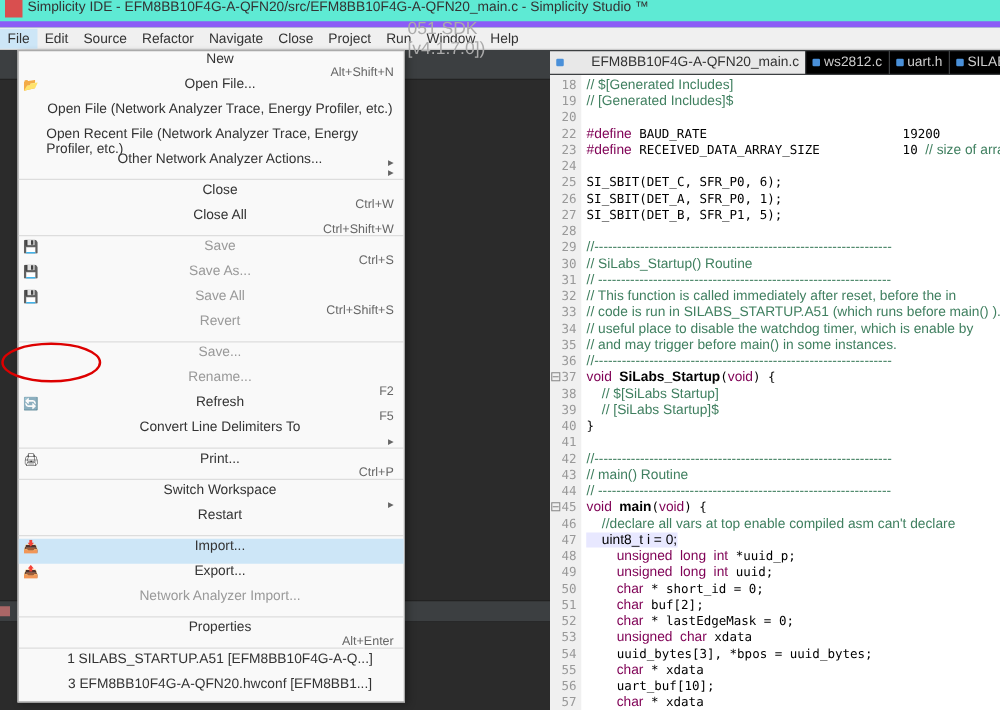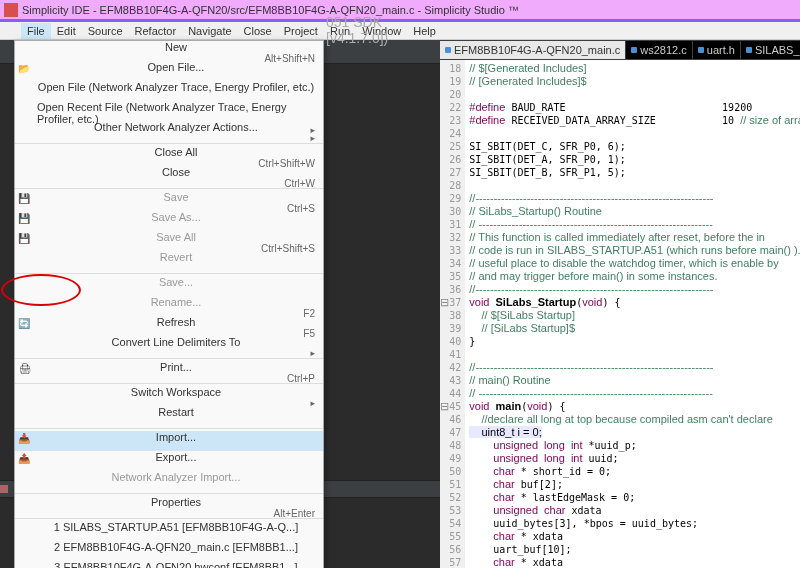--- a/index.html
+++ b/index.html
@@ -1,41 +1,41 @@
 <!DOCTYPE html>
 <html><head>
 <meta charset="utf-8">
 <style>
 * { margin: 0; padding: 0; box-sizing: border-box; font-family: "Segoe UI", Tahoma, sans-serif; font-size: 11px; }
 body { background: #3c3f41; width: 800px; height: 568px; overflow: hidden; position: relative; }
-.title-bar { background: #f0abfc; height: 22px; display: flex; align-items: center; padding-left: 4px; border-bottom: 3px solid #8b5cf6; }
+.title-bar { background: #5eead4; height: 22px; display: flex; padding-left: 4px; border-bottom: 5px solid #8b5cf6; }
 .title-bar .icon { width: 14px; height: 14px; background: #d94f4f; margin-right: 4px; }
 .title-bar .title { font-size: 11px; color: #333; }
-.menu-bar { background: #f0f0f0; height: 18px; display: flex; align-items: center; border-bottom: 1px solid #ccc; padding-left: 21px; }
+.menu-bar { background: #f0f0f0; height: 18px; display: flex; align-items: center; border-bottom: 1px solid #ccc; }
 .menu-bar .item { padding: 2px 6px; font-size: 11px; color: #333; cursor: pointer; }
 .menu-bar .item.active { background: #cde6f7; }
 .toolbar-bg { background: #3c3f41; height: 24px; border-bottom: 1px solid #222; }
 .file-menu { position: absolute; top: 40px; left: 14px; width: 310px; background: #f9f9f9; border: 1px solid #aaa; box-shadow: 2px 2px 6px rgba(0,0,0,0.3); z-index: 100; }
 .file-menu .row { display: flex; align-items: center; height: 20px; padding: 0 8px 0 22px; position: relative; font-size: 11px; color: #333; cursor: pointer; flex-direction: column; }
 .file-menu .row.disabled { color: #999; }
 .file-menu .row .ico { position: absolute; left: 3px; width: 14px; height: 14px; display: flex; align-items: center; justify-content: center; font-size: 10px; }
 .file-menu .row .shortcut { margin-left: auto; color: #666; font-size: 10px; }
 .file-menu .row .arrow { margin-left: auto; color: #666; font-size: 9px; }
 .file-menu .sep { height: 1px; background: #ddd; margin: 2px 0; }
 .file-menu .row.hl { background: #cde6f7; }
 .circle { position: absolute; top: 274px; left: 1px; width: 80px; height: 32px; border: 2px solid #d00; border-radius: 50%; z-index: 101; pointer-events: none; }
 .left-panel { position: absolute; top: 64px; left: 0; width: 440px; height: 504px; background: #2b2b2b; }
 .debug-tab { position: absolute; top: 480px; left: 0; width: 440px; height: 18px; background: #3c3f41; display: flex; align-items: center; border-top: 1px solid #222; border-bottom: 1px solid #222; }
 .debug-tab .lbl { color: #bbb; font-size: 10px; padding: 0 6px; }
 .debug-tab .sq { width: 8px; height: 8px; background: #a66; margin-right: 3px; }
 .debug-tab .x { color: #bbb; padding: 0 4px; font-size: 10px; }
 .right-panel { position: absolute; top: 40px; left: 440px; width: 360px; height: 528px; background: #fff; }
 .editor-tabs { height: 20px; background: #3c3f41; display: flex; align-items: center; overflow: hidden; }
 .etab { display: flex; align-items: center; height: 18px; padding: 0 5px; margin-right: 1px; background: #000000; color: #ccc; font-size: 9px; white-space: nowrap; }
-.etab.active { background: #e8e8e8; color: #333; }
+.etab.active { background: #e8e8e8; color: #333; gap: 19px; }
 .etab .dot { width: 6px; height: 6px; background: #4a90d9; border-radius: 1px; margin-right: 3px; }
 .code-area { background: #fff; height: 508px; display: flex; overflow: hidden; }
 .gutter { background: #f0f0f0; width: 26px; text-align: right; padding: 2px 4px 0 0; color: #999; font-family: Consolas, monospace; font-size: 10px; line-height: 13px; }
 .code { padding: 2px 0 0 4px; font-family: Consolas, monospace; font-size: 10px; line-height: 13px; white-space: pre; color: #000; }
 .kw { color: #7f0055; font-weight: normal; }
 .cm { color: #3f7f5f; }
 .tok-bg { position: absolute; top: 22px; left: 326px; width: 110px; height: 16px; display: flex; align-items: center; color: #aaa; font-size: 14px; z-index: 50; }
 </style>
 </head>
 <body>
@@ -77,26 +77,26 @@
     <div class="row">
       <span>Open Recent File (Network Analyzer Trace, Energy Profiler, etc.)</span>
       <span class="arrow">▸</span>
     </div>
     <div class="row">
       <span>Other Network Analyzer Actions...</span>
       <span class="arrow">▸</span>
     </div>
     <div class="sep"></div>
     <div class="row">
+      <span>Close</span>
+      <span class="shortcut">Ctrl+W</span>
+    </div>
+    <div class="row">
       <span>Close All</span>
       <span class="shortcut">Ctrl+Shift+W</span>
-    </div>
-    <div class="row">
-      <span>Close</span>
-      <span class="shortcut">Ctrl+W</span>
     </div>
     <div class="sep"></div>
     <div class="row disabled">
       <span class="ico">💾</span>
       <span>Save</span>
       <span class="shortcut">Ctrl+S</span>
     </div>
     <div class="row disabled">
       <span class="ico">💾</span>
       <span>Save As...</span>
@@ -153,23 +153,20 @@
       <span>Network Analyzer Import...</span>
     </div>
     <div class="sep"></div>
     <div class="row">
       <span>Properties</span>
       <span class="shortcut">Alt+Enter</span>
     </div>
     <div class="sep"></div>
     <div class="row">
       <span>1 SILABS_STARTUP.A51  [EFM8BB10F4G-A-Q...]</span>
-    </div>
-    <div class="row">
-      <span>2 EFM8BB10F4G-A-QFN20_main.c  [EFM8BB1...]</span>
     </div>
     <div class="row">
       <span>3 EFM8BB10F4G-A-QFN20.hwconf  [EFM8BB1...]</span>
     </div>
   </div>
 <div class="circle"></div>
 
 <div class="left-panel"></div>
 <div class="debug-tab">
   <span class="sq"></span>
@@ -269,21 +266,21 @@
 <span class="cm">//-----------------------------------------------------------------</span>
 <span class="kw">void</span> <b>SiLabs_Startup</b>(<span class="kw">void</span>) {
 <span class="cm">    // $[SiLabs Startup]</span>
 <span class="cm">    // [SiLabs Startup]$</span>
 }
 
 <span class="cm">//-----------------------------------------------------------------</span>
 <span class="cm">// main() Routine</span>
 <span class="cm">// ----------------------------------------------------------------</span>
 <span class="kw">void</span> <b>main</b>(<span class="kw">void</span>) {
-<span class="cm">    //declare all long at top because compiled asm can't declare</span>
+<span class="cm">    //declare all vars at top enable compiled asm can't declare</span>
 <span style="background:#e8e8ff">    uint8_t i = 0;</span>
     <span class="kw">unsigned</span> <span class="kw">long</span> <span class="kw">int</span> *uuid_p;
     <span class="kw">unsigned</span> <span class="kw">long</span> <span class="kw">int</span> uuid;
     <span class="kw">char</span> * short_id = 0;
     <span class="kw">char</span> buf[2];
     <span class="kw">char</span> * lastEdgeMask = 0;
     <span class="kw">unsigned</span> <span class="kw">char</span> xdata
     uuid_bytes[3], *bpos = uuid_bytes;
     <span class="kw">char</span> * xdata
     uart_buf[10];

